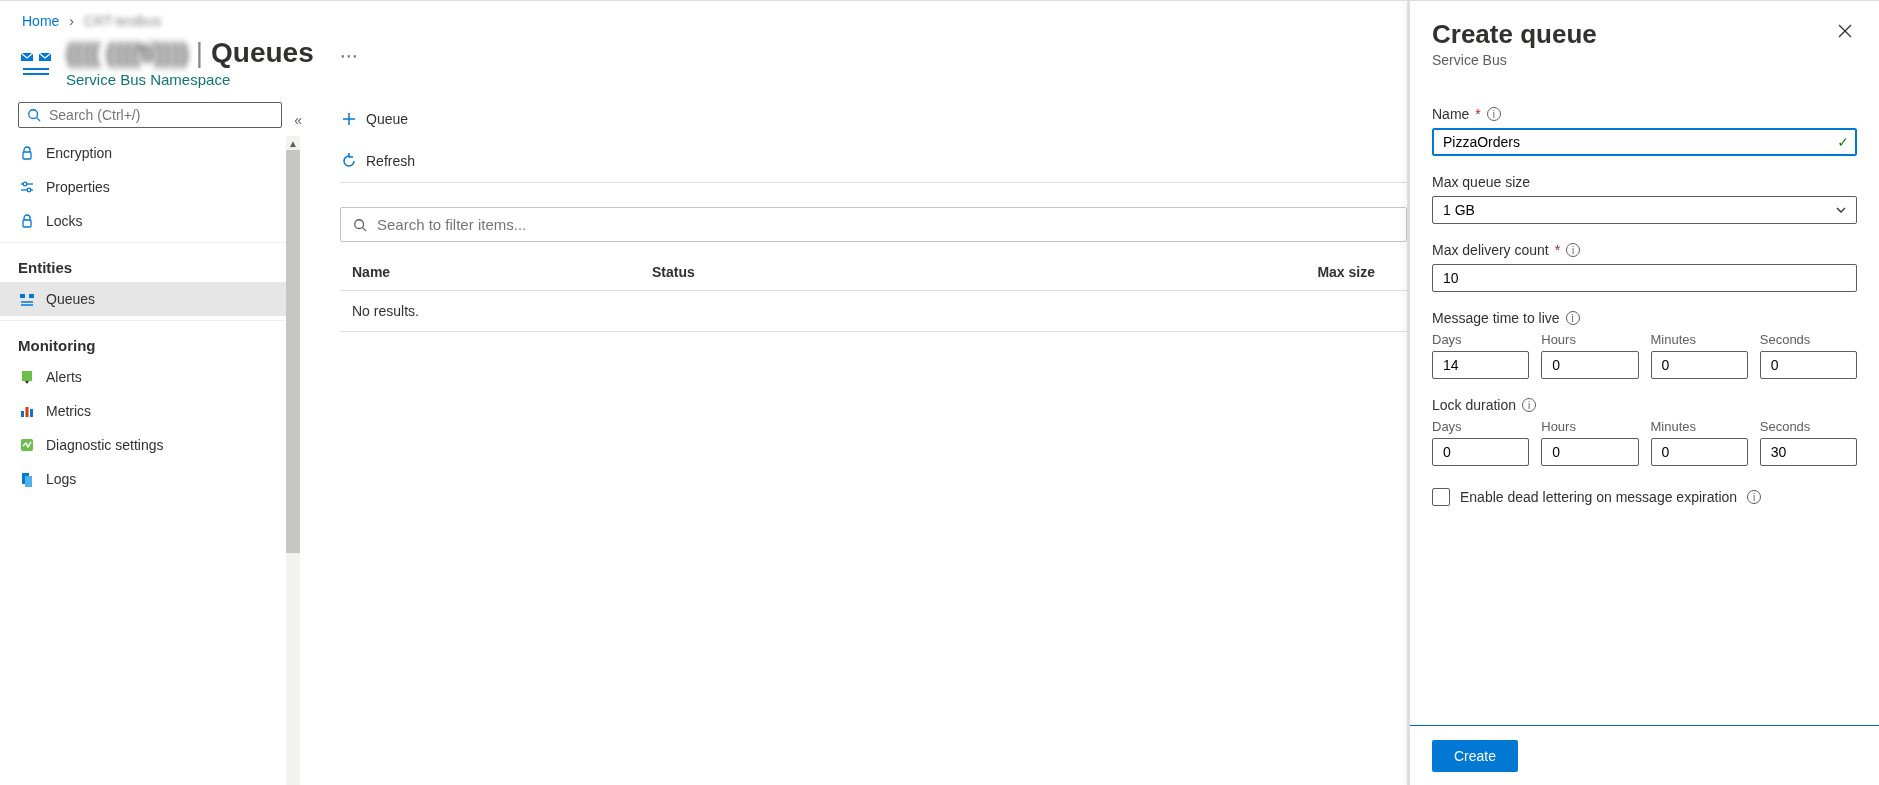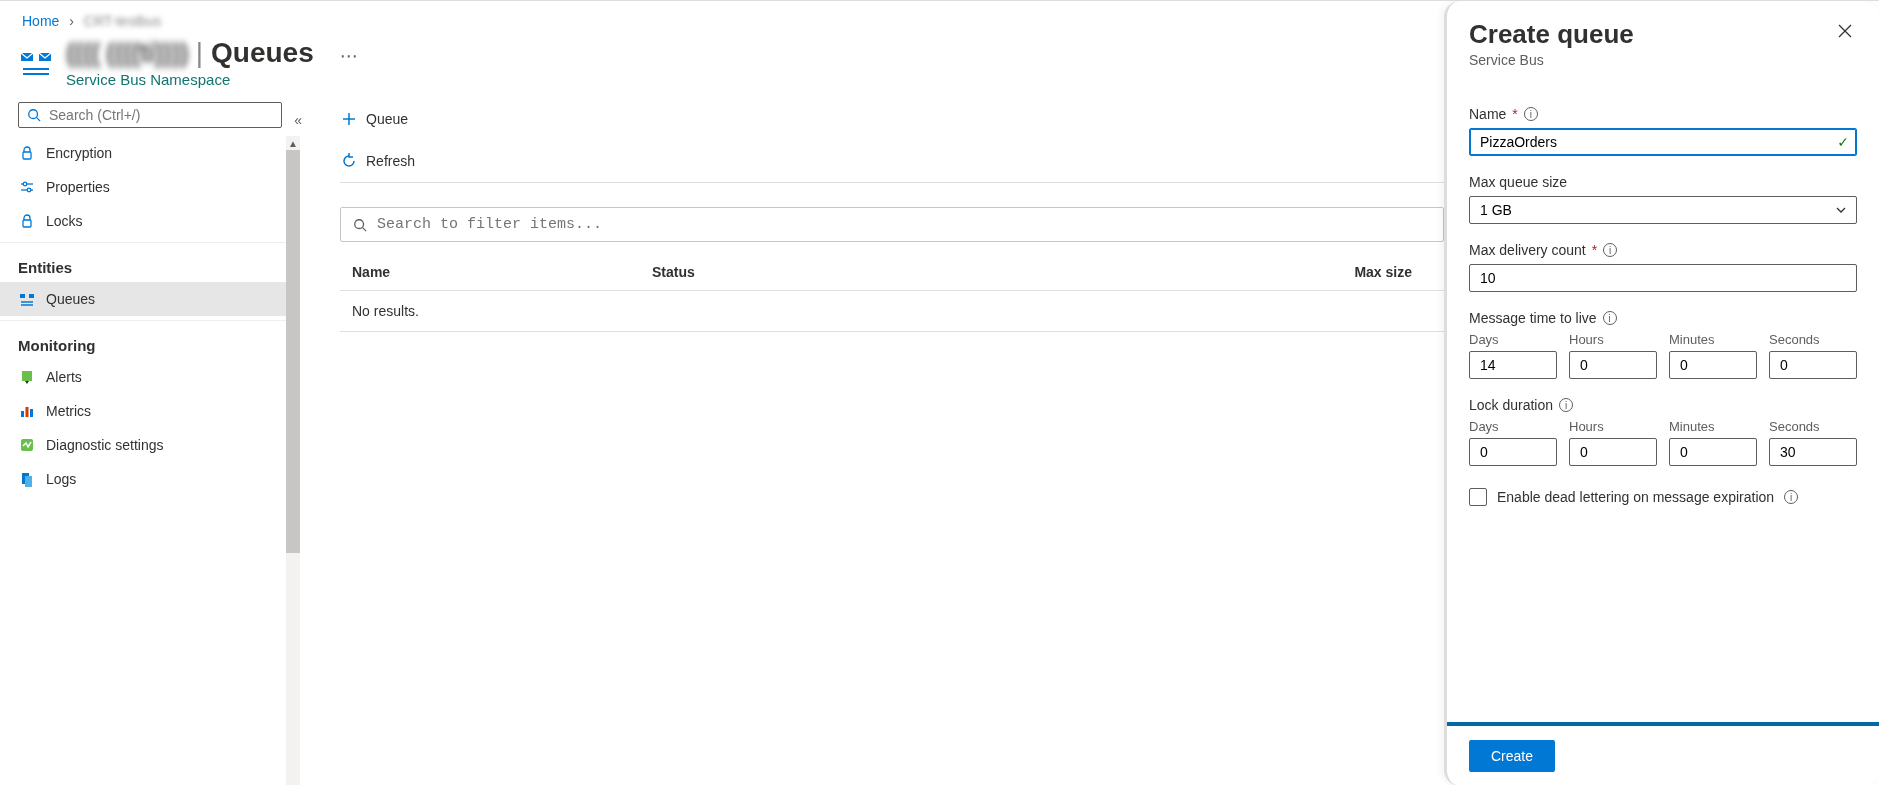--- a/index.html
+++ b/index.html
@@ -114,42 +114,41 @@
     cursor:pointer; color:#323130;
     font-size:14px;
   }
   .toolbar-btn .tb-icon { width:18px; height:18px; display:flex;align-items:center;justify-content:center;}
   .divider-h { height:1px; background:#e1dfdd; }
   .filter-box {
     display:flex; align-items:center; gap:10px;
     border:1px solid #c8c6c4; border-radius:2px;
     padding:8px 12px; margin:24px 0 12px 0;
   }
-  .filter-box input { border:none; outline:none; flex:1; font-size:15px;font-family:Liberation Mono, monospace; }
+  .filter-box input { border:none; outline:none; flex:1; font-size:15px; }
   .table-header {
     display:flex; font-weight:600;
     padding: 10px 12px;
     border-bottom:1px solid #e1dfdd;
   }
   .col-name { flex: 0 0 300px; }
   .col-status { flex: 0 0 300px; }
   .col-max { flex: 1; text-align:right; padding-right:20px;}
   .table-body .row {
     display:flex; padding:12px;
     border-bottom:1px solid #e1dfdd;
     color:#323130;
   }
   
   .panel {
-    width: 435px;
+    width: 472px;
     border-left: 3px solid #ddd;
     box-shadow: -2px 0 8px rgba(0,0,0,0.06);
     display:flex; flex-direction:column;
     background:#fff;
-    border-radius:16px;
   }
   .panel-header {
     padding: 18px 22px 10px 22px;
     display:flex; justify-content:space-between; align-items:flex-start;
   }
   .panel-title { font-size:26px; font-weight:600; }
   .panel-sub { font-size:14px; color:#605e5c; margin-top:2px;}
   .close-icon { font-size:18px; cursor:pointer; padding:4px;}
   .panel-body {
     flex:1; overflow-y:auto;
@@ -184,21 +183,21 @@
   .select-caret {
     position:absolute; right:10px; top:50%; transform:translateY(-50%);
     pointer-events:none; color:#323130;
   }
   .time-row { display:flex; gap:12px; margin-top:4px;}
   .time-col { flex:1; }
   .time-col label { font-size:13px; color:#605e5c; display:block; margin-bottom:4px;}
   .checkbox-row { display:flex; align-items:center; gap:10px; margin-top:22px;}
   .checkbox-box { width:18px;height:18px;border:1px solid #605e5c;border-radius:2px;}
   .panel-footer {
-    border-top:4px solid #0369a1;
+    border-top:1px solid #0369a1;
     padding: 14px 22px;
   }
   .primary-btn {
     background:#0078d4; color:#fff;
     border:none; padding:8px 22px; font-size:14px;
     cursor:pointer; border-radius:2px;
   }
   svg { display:block; }
 </style>
 </head>

